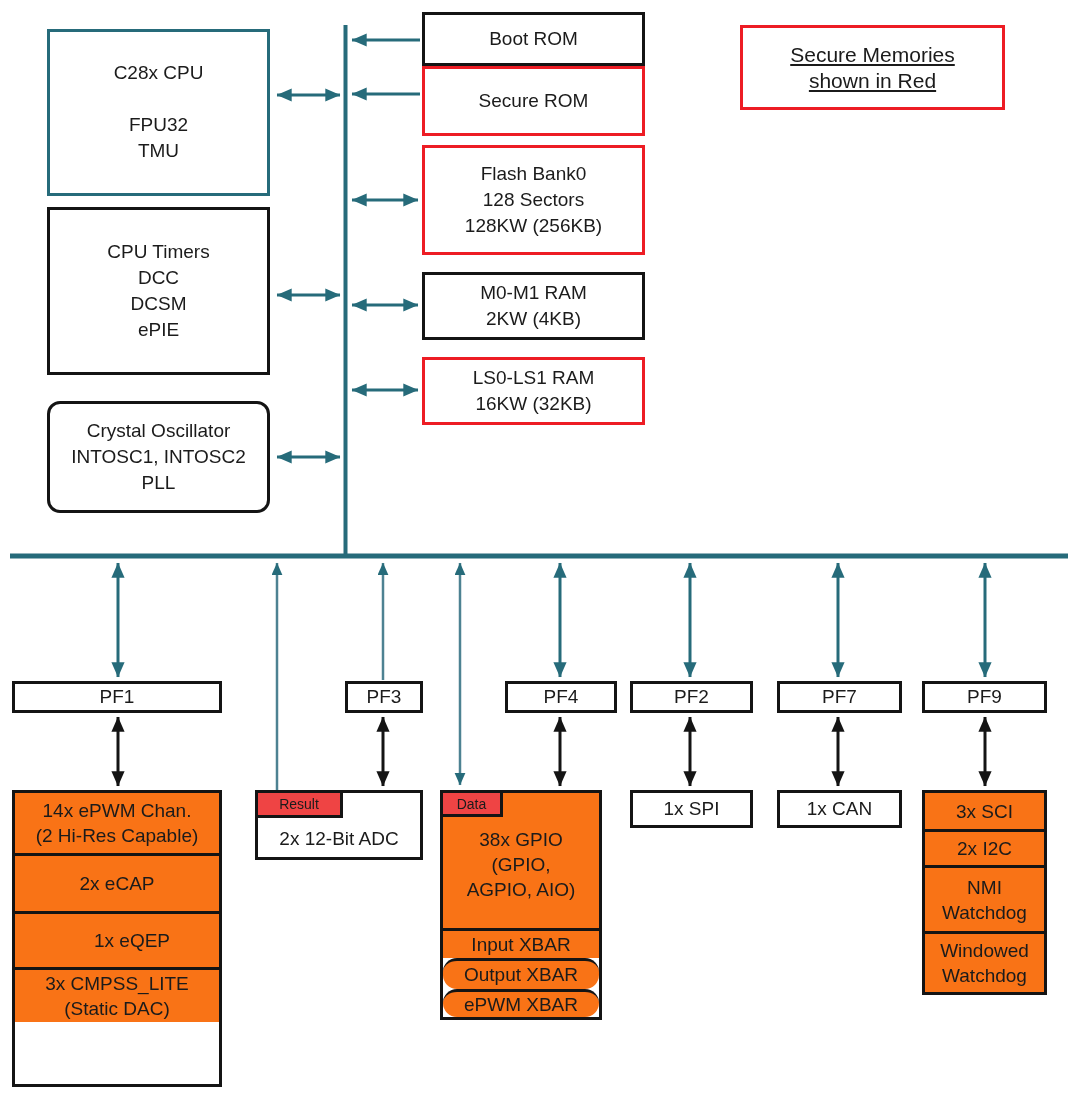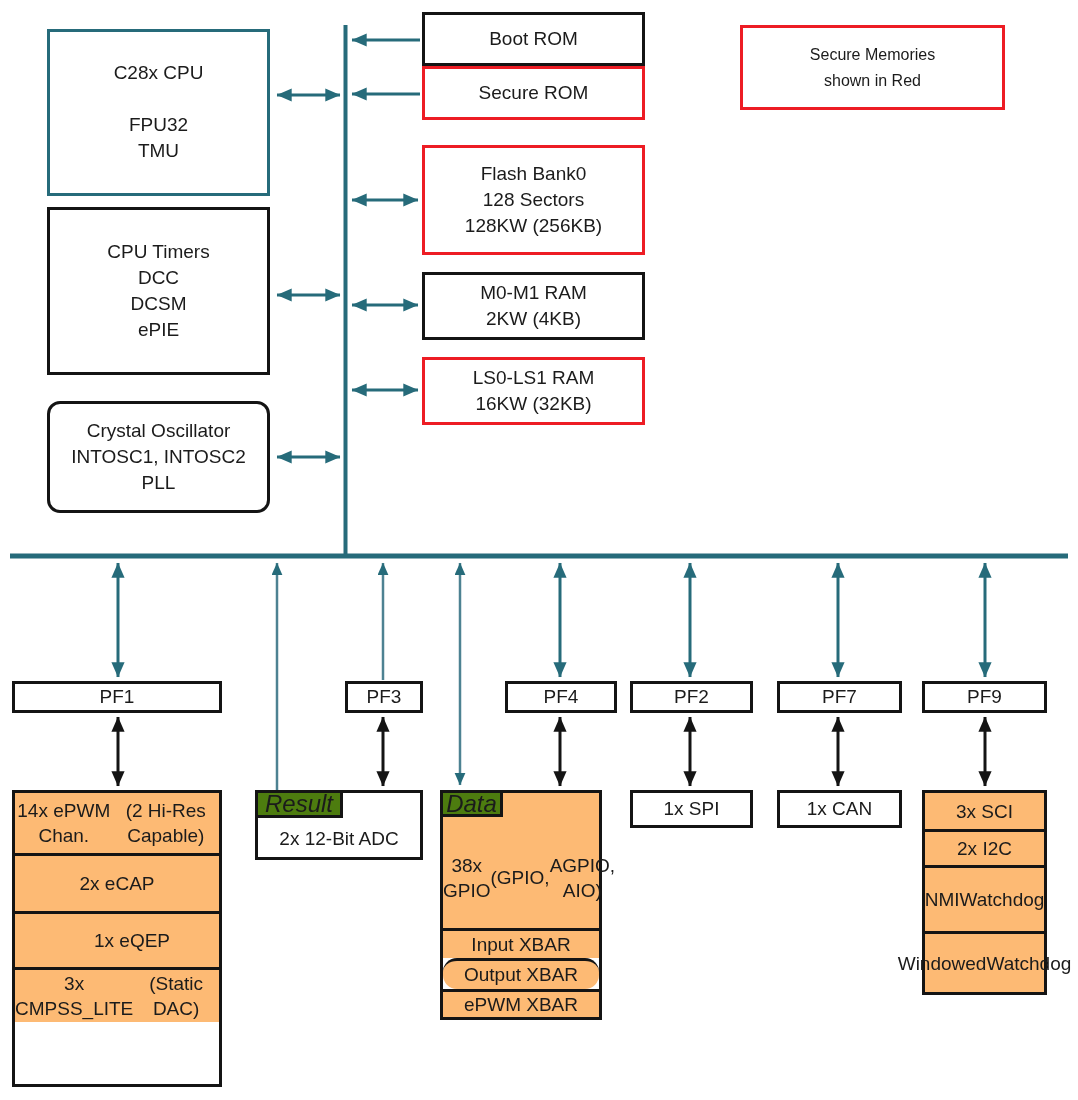--- a/index.html
+++ b/index.html
@@ -6,27 +6,27 @@
   .diagram{position:relative;width:1078px;height:1100px;background:#fff;
            font-family:"Liberation Sans",sans-serif;color:#1b1b1b;overflow:hidden;}
   .b{position:absolute;box-sizing:border-box;background:#fff;border:3px solid #141414;
      display:flex;flex-direction:column;align-items:center;justify-content:center;
      text-align:center;font-size:19px;line-height:26px;}
   .teal{border-color:#266b7a;margin-top:16px;}
   .red{border-color:#ed1c24;}
   .topalign{justify-content:flex-start;}
   .stack{position:absolute;box-sizing:border-box;background:#fff;border:3px solid #141414;
          display:flex;flex-direction:column;font-size:19px;line-height:25px;}
-  .cell{box-sizing:border-box;width:100%;display:flex;flex-direction:row;align-items:center;
-        justify-content:center;text-align:center;border-top:3px solid #141414;background:#fdba74;}
+  .cell{box-sizing:border-box;width:100%;display:flex;flex-direction:column;align-items:center;
+        justify-content:center;text-align:center;border-top:3px solid #141414;background:#f97316;}
   .cell.first{border-top:none;}
-  .tab{position:absolute;box-sizing:border-box;background:#4d7c0f;border:3px solid #141414;
-       display:flex;align-items:center;justify-content:center;font-size:24px;z-index:6;font-style:italic;}
+  .tab{position:absolute;box-sizing:border-box;background:#ef4444;border:3px solid #141414;
+       display:flex;align-items:center;justify-content:center;font-size:14px;z-index:6;}
   .wires{position:absolute;left:0;top:0;z-index:2;}
-  .legendbox{font-size:16px;line-height:26px;}
+  .legendbox{font-size:21px;line-height:26px;text-decoration:underline;}
   .gap{height:26px;}
 </style>
 </head>
 <body>
 
 <div class="diagram">
 
   <svg class="wires" width="1078" height="1100">
     <defs>
       <marker id="arrT" orient="auto-start-reverse" markerUnits="strokeWidth" markerWidth="5.2" markerHeight="4.8" refX="4.9" refY="2.2">
@@ -83,21 +83,21 @@
 
   <div class="b" style="left:47px;top:401px;width:223px;height:112px;border-radius:13px;">
     <div>Crystal Oscillator</div>
     <div>INTOSC1, INTOSC2</div>
     <div>PLL</div>
   </div>
 
   <div class="b" style="left:422px;top:12px;width:223px;height:54px;">
     <div>Boot ROM</div>
   </div>
-  <div class="b red" style="left:422px;top:66px;width:223px;height:54px;">
+  <div class="b red" style="left:422px;top:66px;width:223px;height:70px;">
     <div>Secure ROM</div>
   </div>
 
   <div class="b red" style="left:422px;top:145px;width:223px;height:110px;">
     <div>Flash Bank0</div>
     <div>128 Sectors</div>
     <div>128KW (256KB)</div>
   </div>
 
   <div class="b" style="left:422px;top:272px;width:223px;height:68px;">
@@ -163,21 +163,21 @@
       <div>38x GPIO</div>
       <div>(GPIO,</div>
       <div>AGPIO, AIO)</div>
     </div>
     <div class="cell" style="height:34px;">
       <div>Input XBAR</div>
     </div>
     <div class="cell" style="height:36px;border-radius:14px;">
       <div>Output XBAR</div>
     </div>
-    <div class="cell" style="height:32px;">
+    <div class="cell" style="height:32px;border-radius:14px;">
       <div>ePWM XBAR</div>
     </div>
   </div>
   <div class="tab" style="left:440px;top:790px;width:63px;height:27px;">
     <div>Data</div>
   </div>
 
   <div class="b" style="left:630px;top:790px;width:123px;height:38px;">
     <div>1x SPI</div>
   </div>

